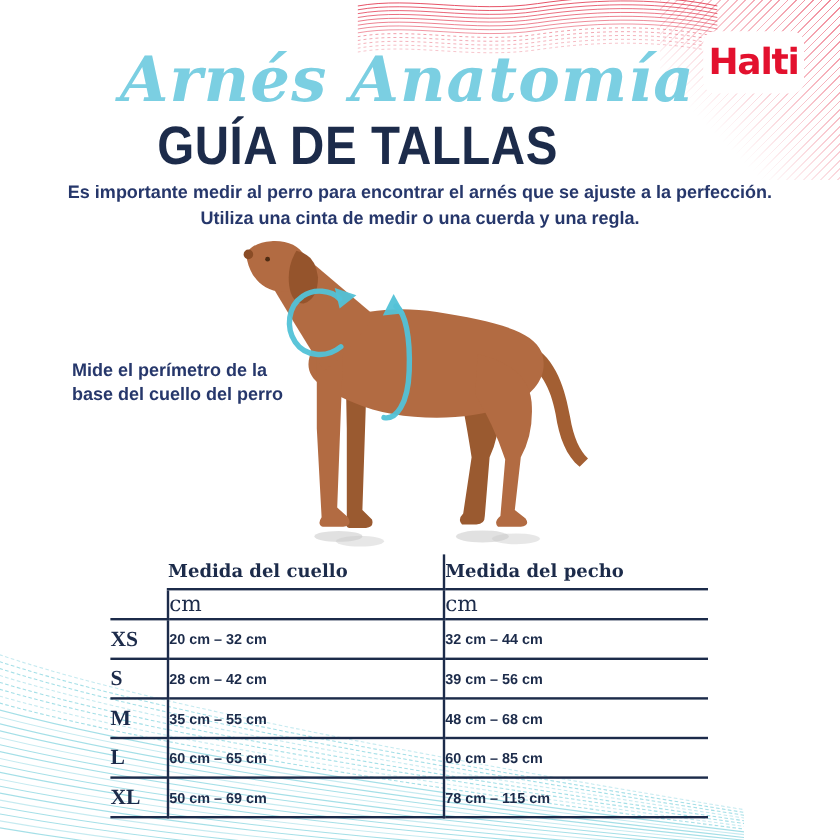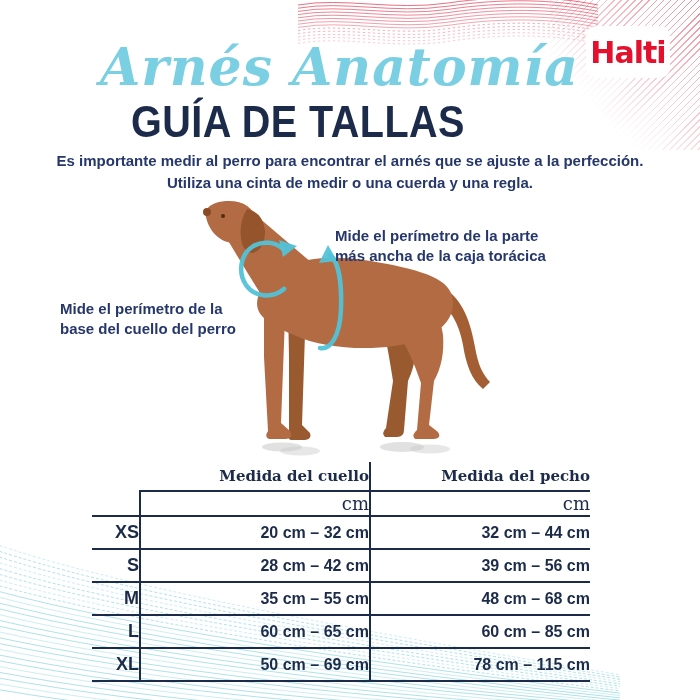--- a/index.html
+++ b/index.html
@@ -28,30 +28,30 @@
       font-weight:700;color:var(--text_navy,#26376b);line-height:22px;}
   
   .dog-wrap{position:absolute;left:150px;top:197px;width:400px;height:270px;}
   .note{position:absolute;font-size:15px;font-weight:600;color:var(--text_navy,#26376b);
       line-height:20px;}
   .note-chest{left:335px;top:226px;text-align:left;}
   .note-neck{left:60px;top:299px;width:197px;}
   
   table.size-table{position:absolute;left:92px;top:462px;width:498px;border-collapse:collapse;
       table-layout:fixed;}
-  .size-table td{padding:0;text-align:right;vertical-align:middle;}
+  .size-table td{padding:0;text-align:left;vertical-align:middle;}
   .br{border-right:2px solid var(--navy,#253250);}
   .bb{border-bottom:2px solid var(--navy,#253250);}
   .row-head td{height:28px;}
   .row-unit td{height:23px;}
   .row-data td{height:31px;}
   .c-head{font-family:"DejaVu Serif",serif;font-weight:700;font-size:15px;}
   .c-unit{font-family:"DejaVu Serif",serif;font-weight:400;font-size:18px;}
-  .c-size{font-family:Liberation Sans, sans-serif;font-weight:700;font-size:18px;}
-  .c-range{font-size:16px;font-weight:700;color:var(--navy,#1f2d52);}
+  .c-size{font-family:Liberation Serif, serif;font-weight:700;font-size:18px;}
+  .c-range{font-size:12px;font-weight:700;color:var(--navy,#1f2d52);}
 </style>
 </head>
 <body>
 
 <div class="page">
 
   <svg class="top-waves" viewBox="0 0 300 48" preserveAspectRatio="none">
       <path d="M0 5 C 45 -3, 95 11, 150 3 S 255 -4, 300 5" stroke="#e2364e" fill="none" stroke-width="0.8" opacity="0.90"></path>
       <path d="M0 8.2 C 45 0.20000000000000018, 95 14.2, 150 6.2 S 255 -0.7999999999999998, 300 8.2" stroke="#e2364e" fill="none" stroke-width="0.8" opacity="0.85"></path>
       <path d="M0 11.4 C 45 3.4000000000000004, 95 17.4, 150 9.4 S 255 2.4000000000000004, 300 11.4" stroke="#e2364e" fill="none" stroke-width="0.8" opacity="0.80"></path>
@@ -137,24 +137,20 @@
         <path d="M 134,92 C 122,102 104,100 96,88 C 88,76 90,58 102,50 C 112,43 126,45 133,52"></path>
         <path d="M 170,151 C 180,153 190,140 191,112 C 192,84 188,64 180,58"></path>
       </g>
       <g fill="#53c2d7" opacity="0.95">
         <path d="M 147,49 L 129,43 L 133,60 Z"></path>
         <path d="M 178,48 L 169,66 L 187,64 Z"></path>
       </g>
     </svg>
   </div>
 
-  <div class="note note-chest">
-    <span style="display:block">Mide el perímetro de la parte</span>
-    <span style="display:block">más ancha de la caja torácica</span>
-  </div>
   <div class="note note-neck">
     <span style="display:block">Mide el perímetro de la</span>
     <span style="display:block">base del cuello del perro</span>
   </div>
 
   <table class="size-table">
     <colgroup>
         <col style="width:48px">
         <col style="width:230px">
         <col style="width:220px">

